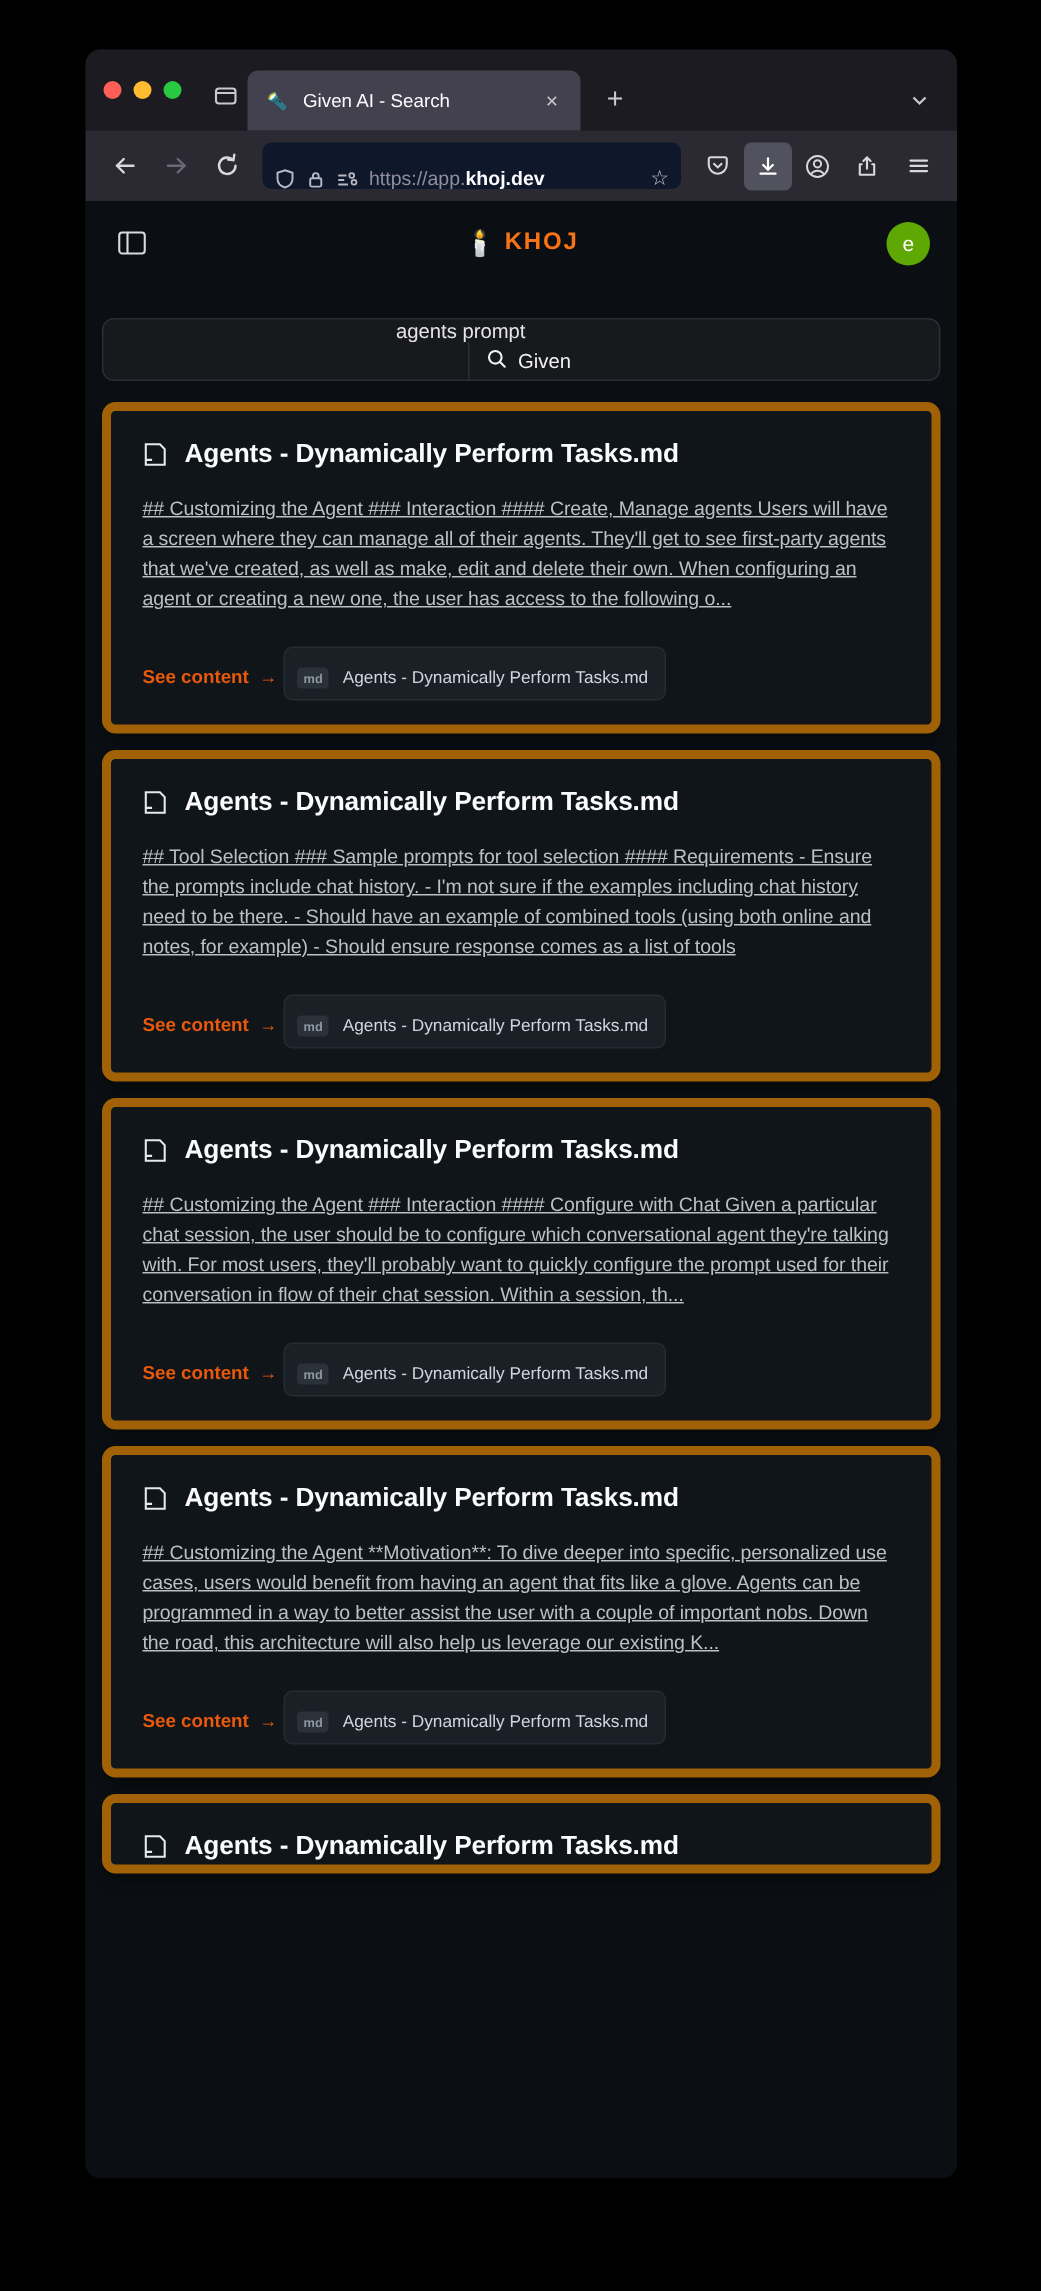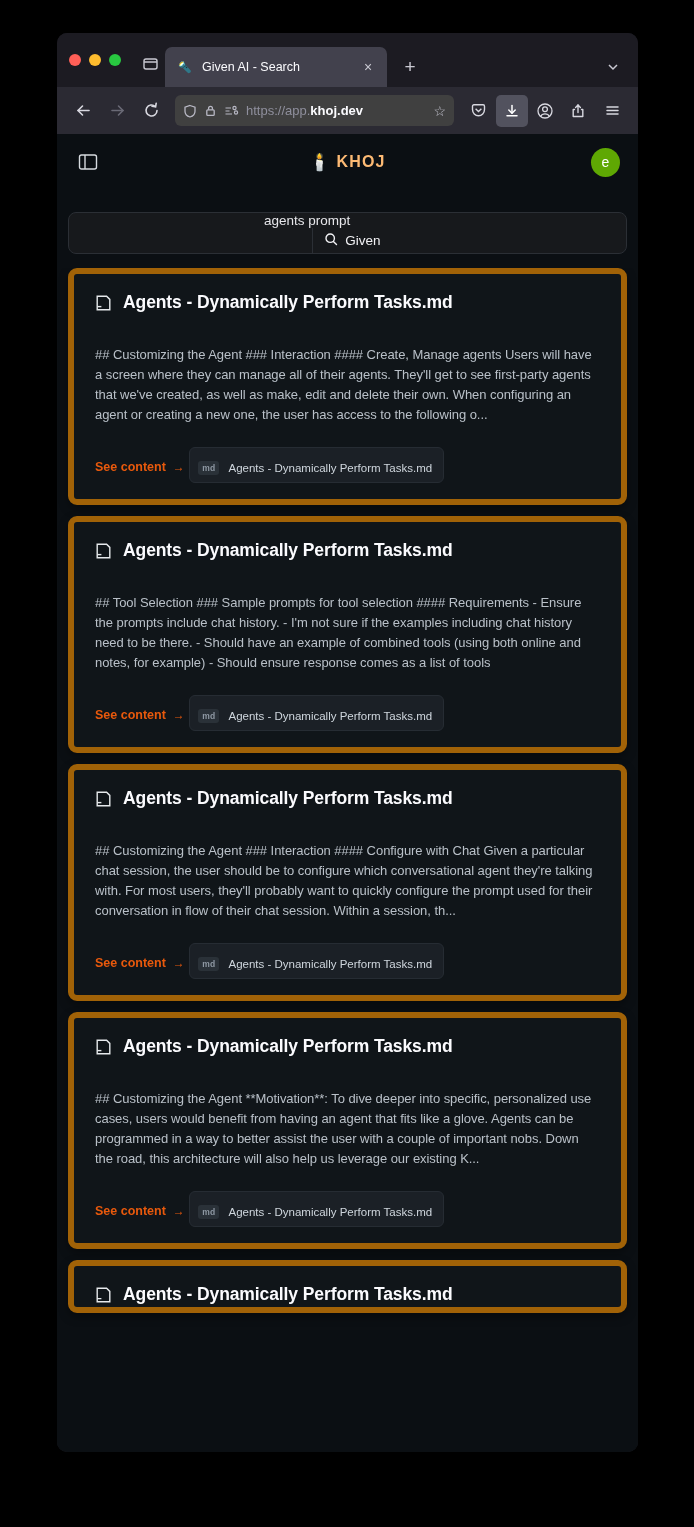--- a/index.html
+++ b/index.html
@@ -102,24 +102,24 @@
   .nav-btn {
     width: 32px; height: 32px;
     display: flex; align-items: center; justify-content: center;
     border-radius: 5px;
     color: #d8d8e0;
   }
   .nav-btn.disabled { color: #6a6a76; }
   .urlbar {
     flex: 1;
     height: 31px;
-    background: #404040;
+    background: #0f172a;
     border-radius: 6px;
     display: flex;
-    align-items: center;
+    align-items: flex-end;
     gap: 7px;
     padding: 0 8px;
     margin: 0 6px;
   }
   .urlbar .ic { color: #b8b8c4; display: flex; align-items: center; }
   .url-text {
     flex: 1;
     font-size: 13px;
     color: #8f8f9d;
     white-space: nowrap;
@@ -155,21 +155,21 @@
     position: absolute;
     left: 0; right: 0;
     display: flex;
     align-items: center;
     justify-content: center;
     gap: 6px;
     pointer-events: none;
   }
   .brand-logo { font-size: 17px; }
   .brand-name {
-    color: #fdba74;
+    color: #f97316;
     font-size: 16px;
     font-weight: 700;
     letter-spacing: 1.2px;
   }
   .user-chip {
     margin-left: auto;
     width: 29px; height: 29px;
     border-radius: 50%;
     background: #5fa803;
     color: #ffffff;
@@ -232,25 +232,26 @@
     width: 17px; height: 19px;
     display: flex; align-items: center; justify-content: center;
   }
   .card-title {
     color: #fbfbfe;
     font-size: 17.5px;
     font-weight: 700;
     letter-spacing: -0.1px;
   }
   .card-body {
-    margin-top: 32px;
+    margin-top: 16px;
     color: #b9c0c8;
     font-size: 13px;
     line-height: 20px;
     letter-spacing: -0.05px;
+    text-decoration: underline;
   }
   .see-content {
     margin-top: 18px;
     display: inline-flex;
     align-items: center;
     gap: 7px;
     color: #e8590c;
     font-size: 12.5px;
     font-weight: 700;
   }

